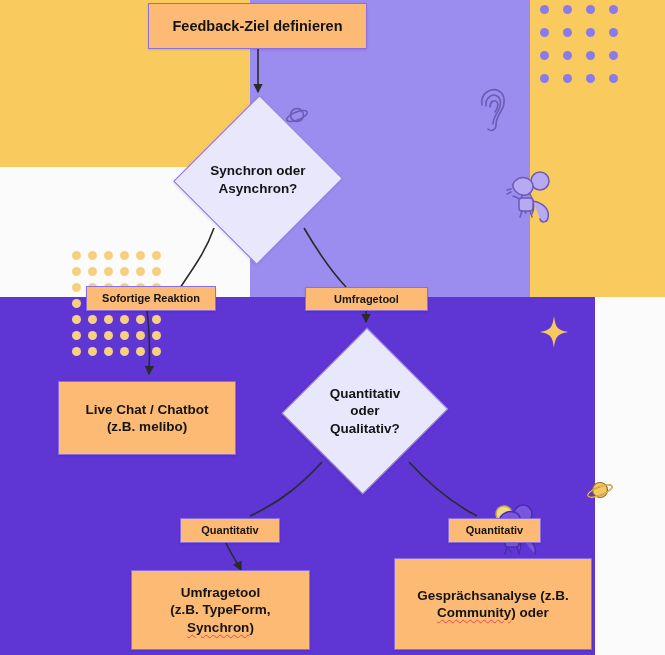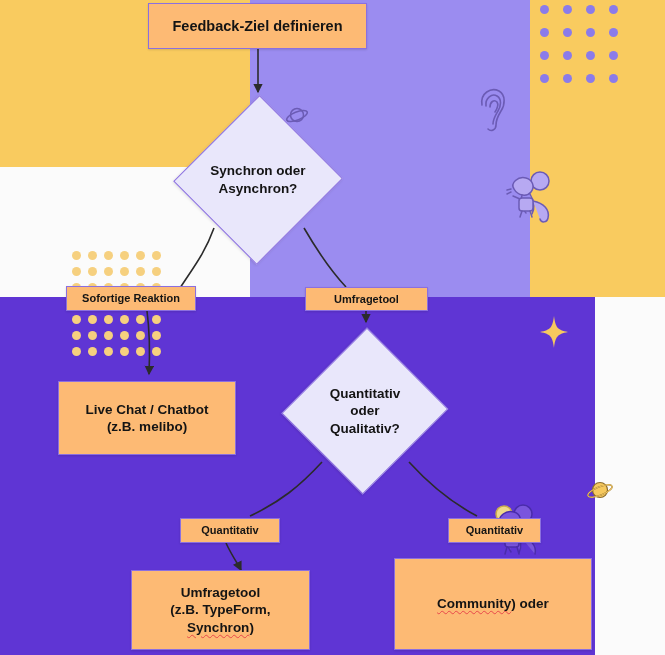--- a/index.html
+++ b/index.html
@@ -282,21 +282,21 @@
   <div class="node process top" id="node-start" style="left:148px; top:3px; width:219px; height:46px;">
     <span>Feedback-Ziel definieren</span>
   </div>
 
   <div class="diamond" id="node-decision-sync" style="left:176px; top:95px; width:164px; height:170px;">
     <div class="shape"></div>
     <div class="dtext">Synchron oder
 Asynchron?</div>
   </div>
 
-  <div class="node label" id="node-edge-sofort" style="left:66px; top:286px; width:130px; height:25px;">
+  <div class="node label" id="node-edge-sofort" style="left:86px; top:286px; width:130px; height:25px;">
     <span>Sofortige Reaktion</span>
   </div>
 
   <div class="node label" id="node-edge-zeitversetzt" style="left:305px; top:287px; width:123px; height:24px;">
     <span>Umfragetool</span>
   </div>
 
   <div class="node process" id="node-livechat" style="left:58px; top:381px; width:178px; height:74px; flex-direction:column;">
     <span>Live Chat / Chatbot</span>
     <span>(z.B. melibo)</span>
@@ -318,18 +318,19 @@
   </div>
 
   <div class="node process" id="node-umfragetool" style="left:131px; top:570px; width:179px; height:80px; flex-direction:column;">
     <span>Umfragetool</span>
     <span>
       <span>(z.B. TypeForm, </span><span class="spell">Synchron</span><span>)</span>
     </span>
   </div>
 
   <div class="node process" id="node-gespraechsanalyse" style="left:394px; top:558px; width:198px; height:92px; flex-direction:column;">
+    <span>Gesprächsanalyse (z.B.</span>
     <span>
       <span class="spell">Community</span><span>) oder</span>
     </span>
   </div>
 
 </div>
 
 </body></html>

